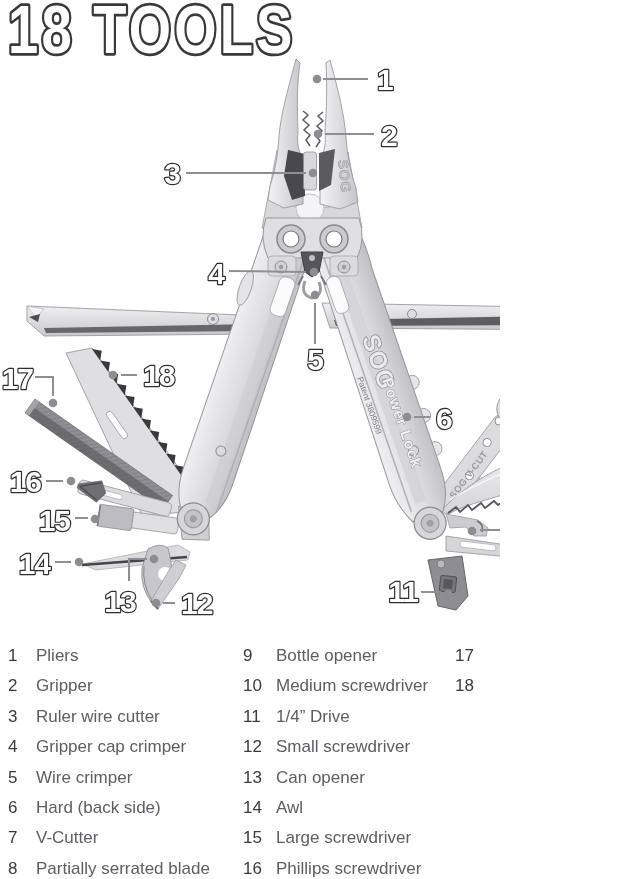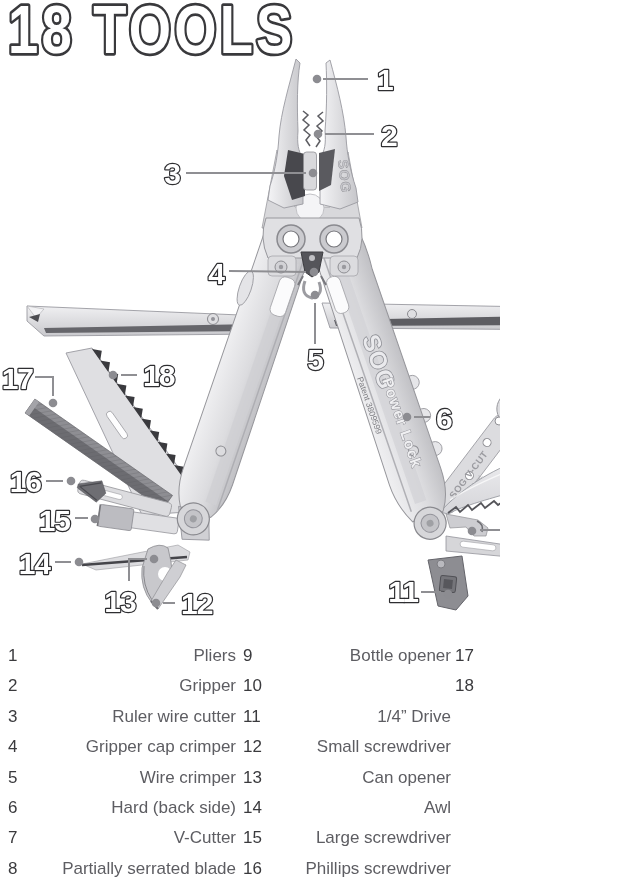--- a/index.html
+++ b/index.html
@@ -15,21 +15,21 @@
   .ldot{fill:#8c8c91;}
   .metal-stroke{stroke:#9a9aa0;stroke-width:0.9;}
   .legend{position:absolute;left:0;top:641px;width:619px;height:238px;font-size:17px;color:#5d5d62;}
   .lcol{position:absolute;top:0;}
   .lcol1{left:8px;width:228px;}
   .lcol2{left:243px;width:208px;}
   .lcol3{left:455px;width:160px;}
   .lrow{display:flex;align-items:flex-start;line-height:30.4px;}
   .lnum{flex:0 0 28px;color:#3a3a3d;}
   .lcol2 .lnum,.lcol3 .lnum{flex:0 0 33px;}
-  .llabel{flex:1;text-align:right;}
+  .llabel{flex:1;}
 </style>
 </head>
 <body>
 
 <div class="stage">
 
 <svg width="619" height="640" viewBox="0 0 619 640">
   <defs>
     <linearGradient id="metalV" x1="0" y1="0" x2="1" y2="0">
       <stop offset="0" stop-color="#f4f4f6"></stop>
@@ -365,20 +365,21 @@
           <span class="llabel">Partially serrated blade</span>
         </div>
   </div>
   <div class="lcol lcol2">
     <div class="lrow">
           <span class="lnum">9</span>
           <span class="llabel">Bottle opener</span>
         </div>
     <div class="lrow">
           <span class="lnum">10</span>
+          <span class="llabel">Medium screwdriver</span>
         </div>
     <div class="lrow">
           <span class="lnum">11</span>
           <span class="llabel">1/4” Drive</span>
         </div>
     <div class="lrow">
           <span class="lnum">12</span>
           <span class="llabel">Small screwdriver</span>
         </div>
     <div class="lrow">

